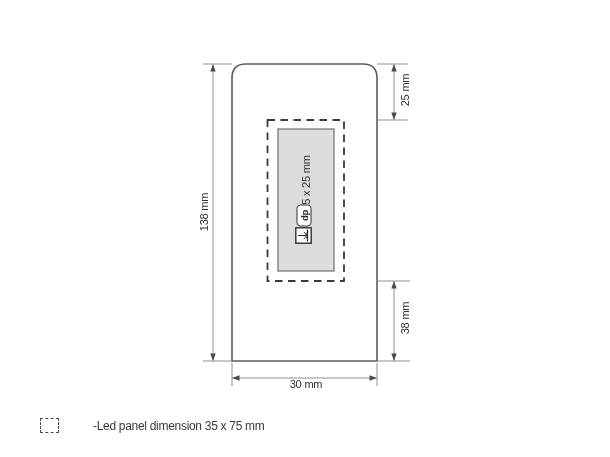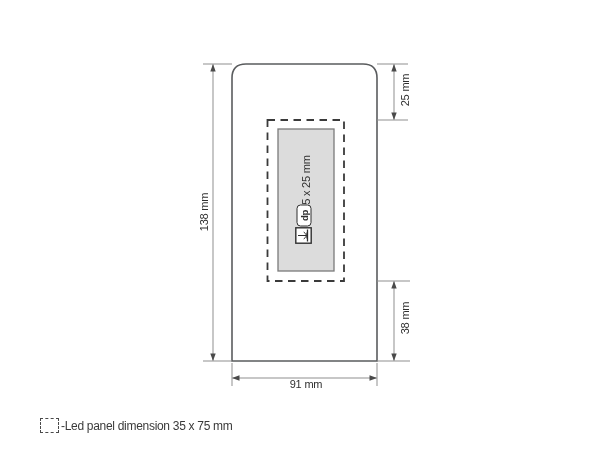--- a/index.html
+++ b/index.html
@@ -17,21 +17,21 @@
     position:absolute;left:293px;top:208px;width:20px;height:13px;
     border:1.4px solid #2f2f2f;border-radius:4px;background:#fff;
     display:flex;align-items:center;justify-content:center;
     font-size:9.5px;font-weight:bold;line-height:10px;letter-spacing:-0.3px;
     transform:rotate(-90deg);transform-origin:center center;
   }
   .laser-icon{
     position:absolute;left:295px;top:227px;width:17px;height:17px;
     transform:rotate(-90deg);transform-origin:center center;
   }
-  .legend{position:absolute;left:40px;top:418px;display:flex;align-items:center;}
+  .legend{position:absolute;left:40px;top:418px;display:flex;align-items:center;gap:32px;}
   .legend-box{
     width:17px;height:13px;border:1.2px dashed #4a4a4a;background:#fff;margin-right:2px;
   }
   .legend-text{font-size:12px;letter-spacing:-0.3px;color:#3a3a3a;white-space:nowrap;}
 </style>
 </head>
 <body>
 
 <div class="canvas">
 
@@ -72,21 +72,21 @@
 
     <rect x="278" y="129" width="56" height="142" fill="#dcdcdc" stroke="#7a7a7a" stroke-width="1.3"></rect>
   </svg>
 
   <div class="dim-label rot" style="left:173.5px;top:205px;width:60px;">138 mm</div>
 
   <div class="dim-label rot" style="left:380px;top:83px;width:50px;">25 mm</div>
 
   <div class="dim-label rot" style="left:380px;top:310.5px;width:50px;">38 mm</div>
 
-  <div class="dim-label" style="left:276px;top:377px;width:60px;">91 mm</div>
+  <div class="dim-label" style="left:276px;top:377px;width:60px;">30 mm</div>
 
   <div class="dim-label rot" style="left:266px;top:176px;width:80px;">65 x 25 mm</div>
 
   <div class="dp-icon">
     <span>dp</span>
   </div>
 
   <div class="laser-icon">
     <svg width="17" height="17" viewBox="0 0 17 17">
       <rect x="0.8" y="0.8" width="15.4" height="15.4" fill="#ffffff" stroke="#2f2f2f" stroke-width="1.4"></rect>

